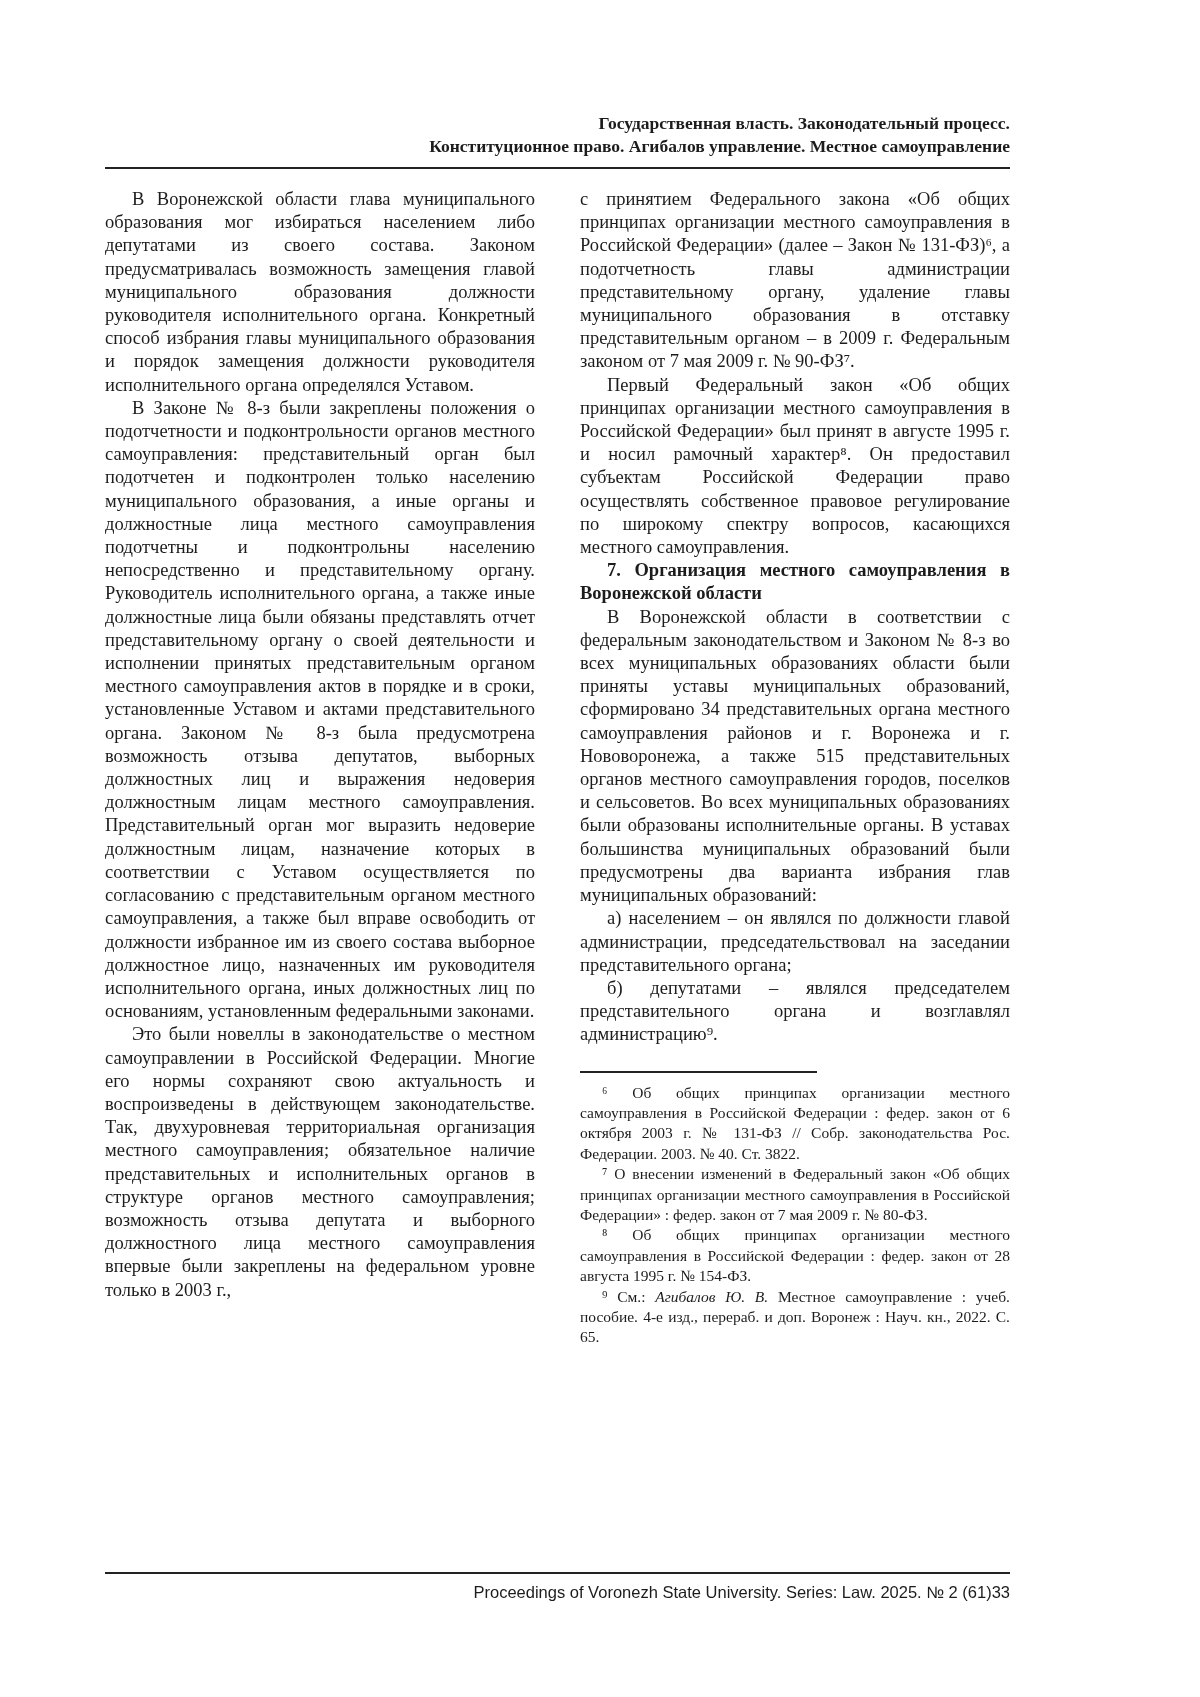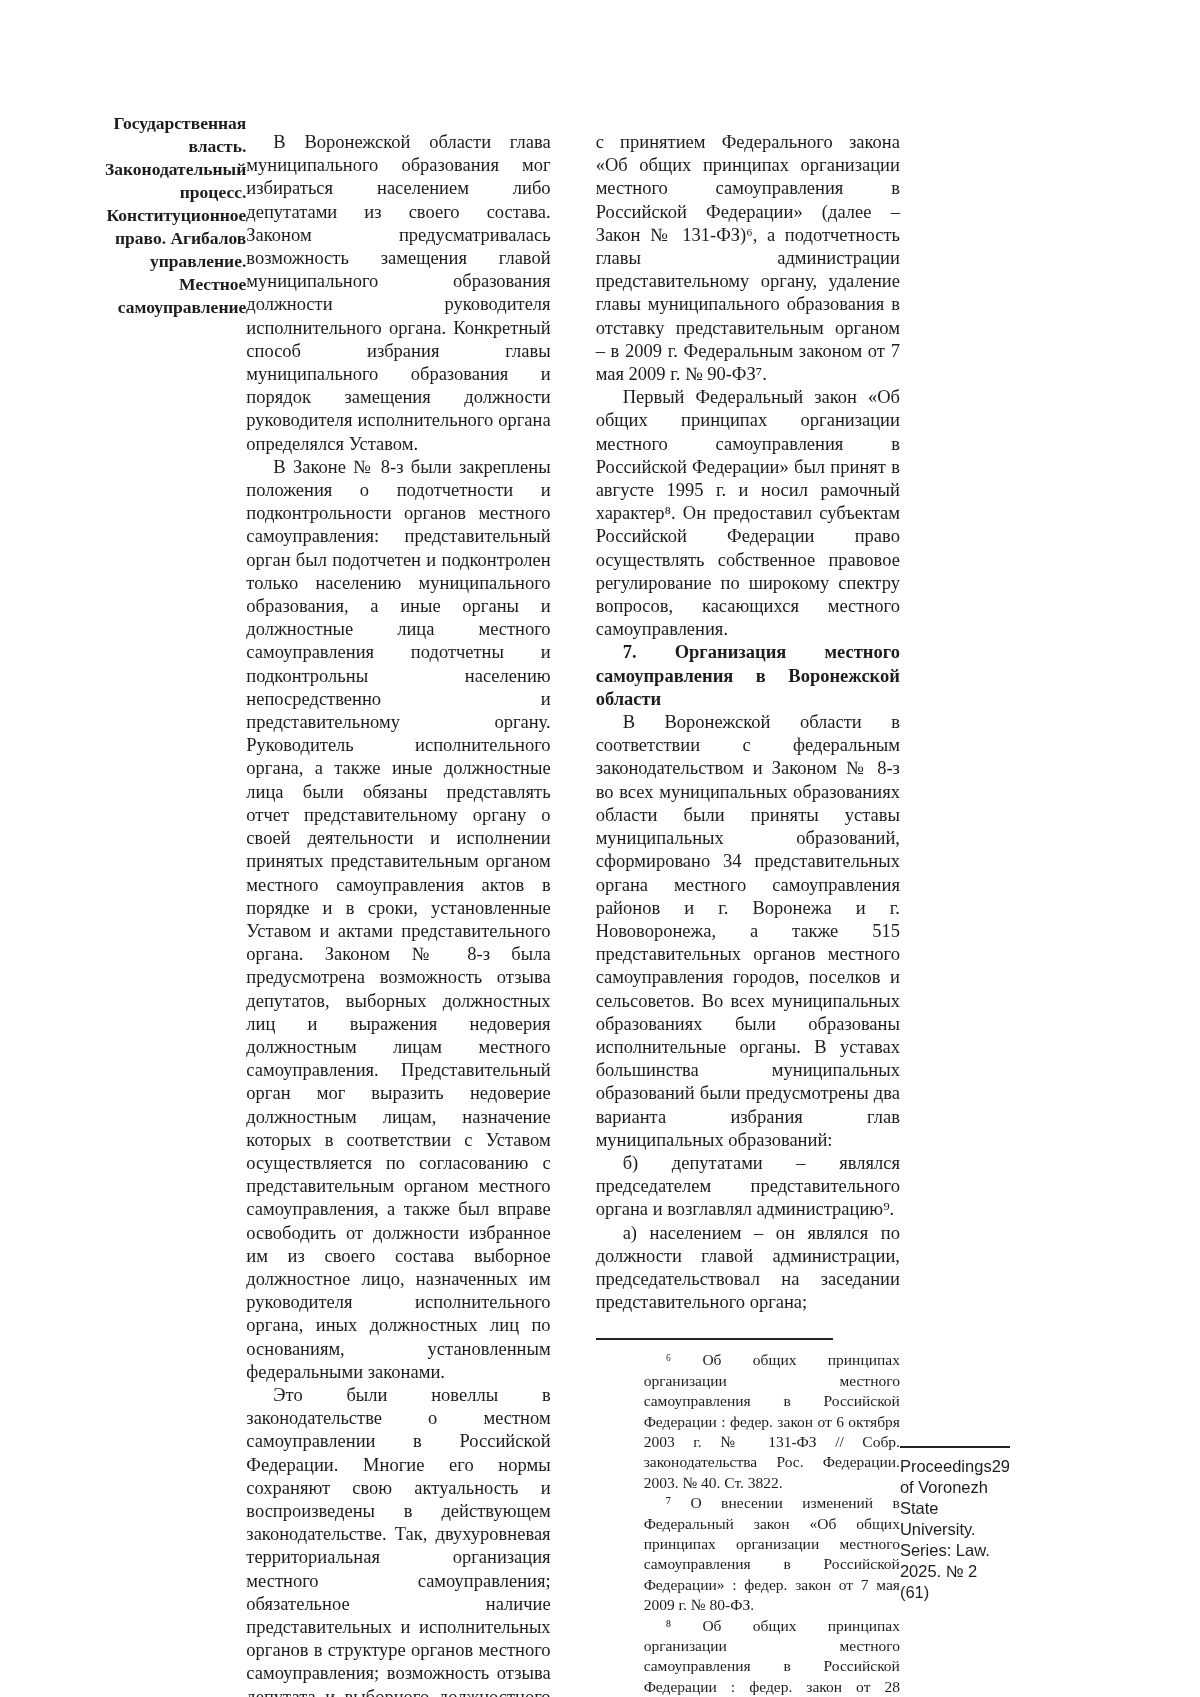--- a/index.html
+++ b/index.html
@@ -8,21 +8,21 @@
     width: 1200px;
     height: 1697px;
     font-family: "Liberation Serif", "DejaVu Serif", serif;
     color: #1c1c1c;
   }
   .page {
     width: 100%;
     height: 100%;
     padding: 112px 190px 94px 105px;
     display: flex;
-    flex-direction: row;
+    flex-direction: column;
     overflow: hidden;
   }
   .page-header {
     text-align: right;
     font-weight: bold;
     font-size: 17.5px;
     line-height: 23px;
   }
   .header-rule {
     height: 2px;
@@ -53,21 +53,20 @@
     height: 2px;
     background: #222222;
     margin-bottom: 10px;
   }
   p.footnote {
     font-size: 15.5px;
     line-height: 20.4px;
     text-align: justify;
     text-indent: 22px;
     hyphens: auto;
-    margin-left: 48px;
     -webkit-hyphens: auto;
   }
   p.footnote .fn-author { font-style: italic; }
   .page-footer { margin-top: auto; }
   .footer-rule {
     height: 2px;
     background: #222222;
     margin-bottom: 8px;
   }
   .footer-line {
@@ -97,35 +96,35 @@
       <p class="para indent">В Воронежской области глава муниципального образования мог избираться населением либо депутатами из своего состава. Законом предусматривалась возможность замещения главой муниципального образования должности руководителя исполнительного органа. Конкретный способ избрания главы муниципального образования и порядок замещения должности руководителя исполнительного органа определялся Уставом.</p>
       <p class="para indent">В Законе № 8-з были закреплены положения о подотчетности и подконтрольности органов местного самоуправления: представительный орган был подотчетен и подконтролен только населению муниципального образования, а иные органы и должностные лица местного самоуправления подотчетны и подконтрольны населению непосредственно и представительному органу. Руководитель исполнительного органа, а также иные должностные лица были обязаны представлять отчет представительному органу о своей деятельности и исполнении принятых представительным органом местного самоуправления актов в порядке и в сроки, установленные Уставом и актами представительного органа. Законом № 8-з была предусмотрена возможность отзыва депутатов, выборных должностных лиц и выражения недоверия должностным лицам местного самоуправления. Представительный орган мог выразить недоверие должностным лицам, назначение которых в соответствии с Уставом осуществляется по согласованию с представительным органом местного самоуправления, а также был вправе освободить от должности избранное им из своего состава выборное должностное лицо, назначенных им руководителя исполнительного органа, иных должностных лиц по основаниям, установленным федеральными законами.</p>
       <p class="para indent">Это были новеллы в законодательстве о местном самоуправлении в Российской Федерации. Многие его нормы сохраняют свою актуальность и воспроизведены в действующем законодательстве. Так, двухуровневая территориальная организация местного самоуправления; обязательное наличие представительных и исполнительных органов в структуре органов местного самоуправления; возможность отзыва депутата и выборного должностного лица местного самоуправления впервые были закреплены на федеральном уровне только в 2003 г.,</p>
     </section>
 
     <section class="col col-right">
       <p class="para">с принятием Федерального закона «Об общих принципах организации местного самоуправления в Российской Федерации» (далее – Закон № 131-ФЗ)⁶, а подотчетность главы администрации представительному органу, удаление главы муниципального образования в отставку представительным органом – в 2009 г. Федеральным законом от 7 мая 2009 г. № 90-ФЗ⁷.</p>
       <p class="para indent">Первый Федеральный закон «Об общих принципах организации местного самоуправления в Российской Федерации» был принят в августе 1995 г. и носил рамочный характер⁸. Он предоставил субъектам Российской Федерации право осуществлять собственное правовое регулирование по широкому спектру вопросов, касающихся местного самоуправления.</p>
       <p class="para indent heading">7. Организация местного самоуправления в Воронежской области</p>
       <p class="para indent">В Воронежской области в соответствии с федеральным законодательством и Законом № 8-з во всех муниципальных образованиях области были приняты уставы муниципальных образований, сформировано 34 представительных органа местного самоуправления районов и г. Воронежа и г. Нововоронежа, а также 515 представительных органов местного самоуправления городов, поселков и сельсоветов. Во всех муниципальных образованиях были образованы исполнительные органы. В уставах большинства муниципальных образований были предусмотрены два варианта избрания глав муниципальных образований:</p>
+      <p class="para indent">а) населением – он являлся по должности главой администрации, председательствовал на заседании представительного органа;</p>
       <p class="para indent">б) депутатами – являлся председателем представительного органа и возглавлял администрацию⁹.</p>
-      <p class="para indent">а) населением – он являлся по должности главой администрации, председательствовал на заседании представительного органа;</p>
 
       <div class="footnotes">
         <div class="footnote-rule"></div>
         <p class="footnote">⁶ Об общих принципах организации местного самоуправления в Российской Федерации : федер. закон от 6 октября 2003 г. № 131-ФЗ // Собр. законодательства Рос. Федерации. 2003. № 40. Ст. 3822.</p>
         <p class="footnote">⁷ О внесении изменений в Федеральный закон «Об общих принципах организации местного самоуправления в Российской Федерации» : федер. закон от 7 мая 2009 г. № 80-ФЗ.</p>
         <p class="footnote">⁸ Об общих принципах организации местного самоуправления в Российской Федерации : федер. закон от 28 августа 1995 г. № 154-ФЗ.</p>
         <p class="footnote"><span>⁹ См.: </span><span class="fn-author">Агибалов Ю. В.</span><span> Местное самоуправление : учеб. пособие. 4-е изд., перераб. и доп. Воронеж : Науч. кн., 2022. С. 65.</span></p>
       </div>
     </section>
 
   </main>
 
   <footer class="page-footer">
     <div class="footer-rule"></div>
     <div class="footer-line">
       <span>Proceedings of Voronezh State University. Series: Law. 2025. № 2 (61)</span>
-      <span>29</span>
+      <span>33</span>
     </div>
   </footer>
 
 </div>
 
 </body></html>

